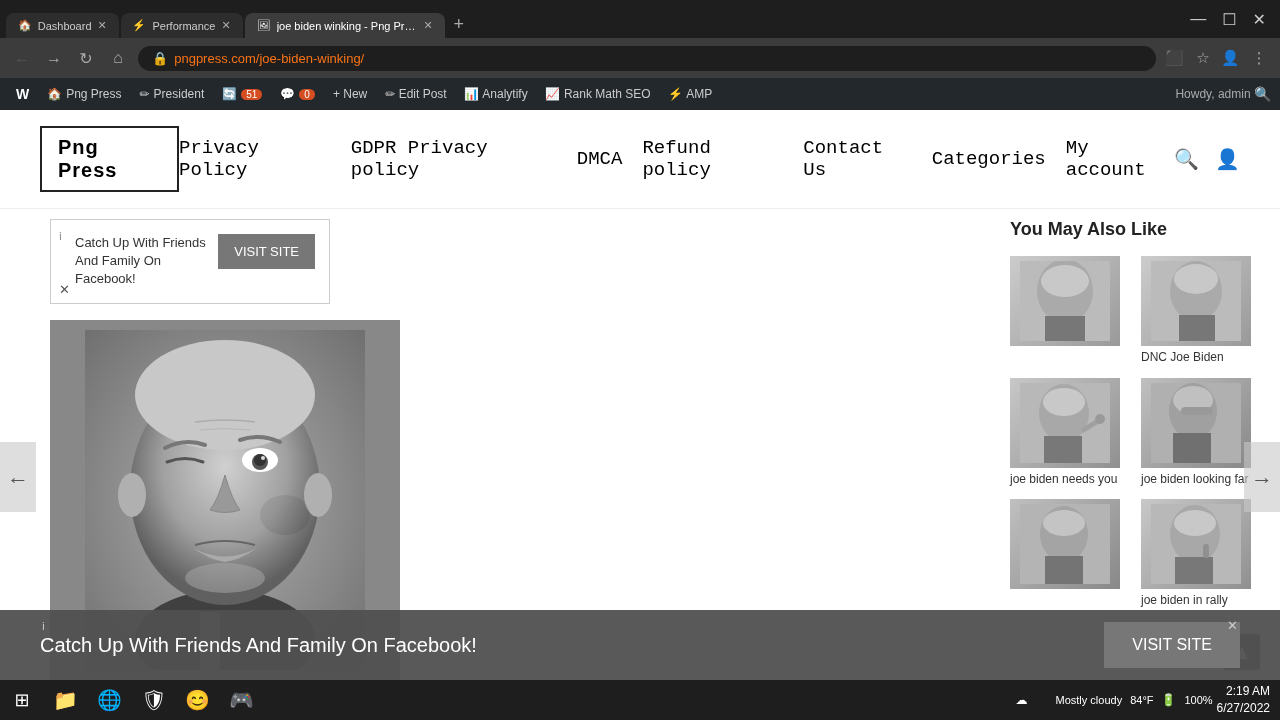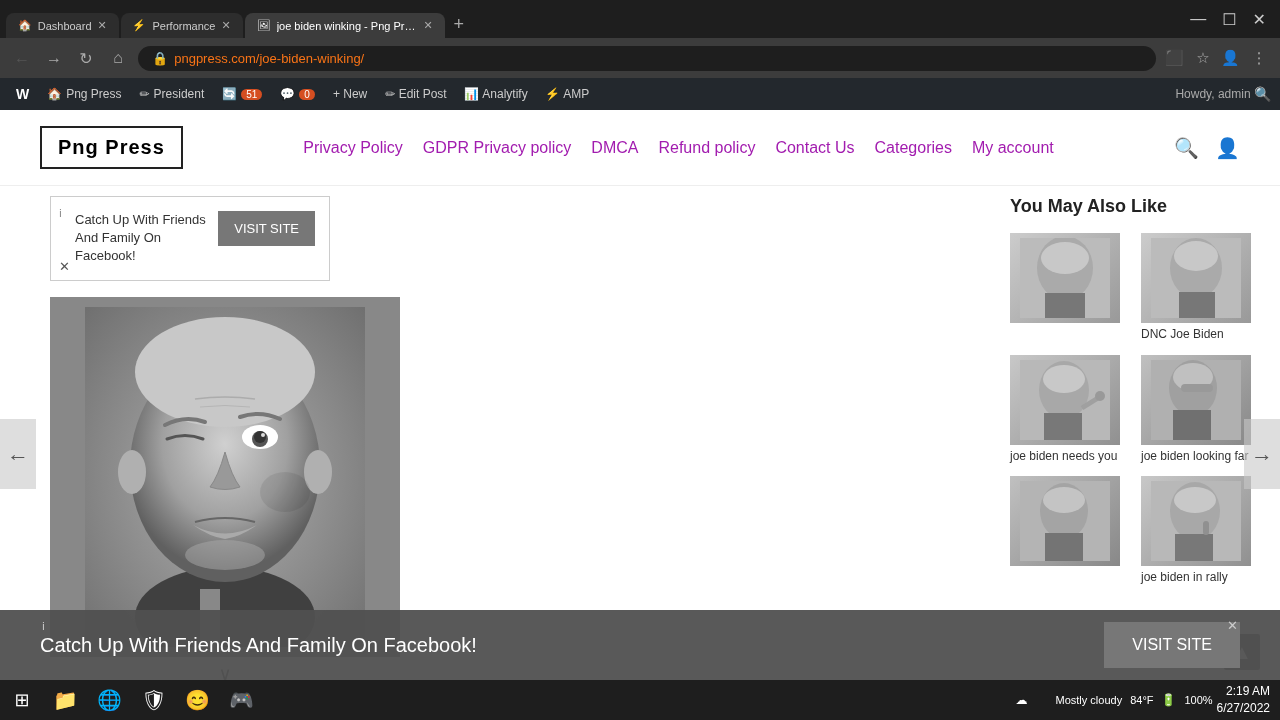--- a/index.html
+++ b/index.html
@@ -24,21 +24,21 @@
     
     .wp-admin-bar { background: #23282d; display: flex; align-items: center; height: 32px; padding: 0 8px; gap: 2px; }
     .wp-admin-item { color: #ccc; font-size: 12px; padding: 0 8px; height: 32px; display: flex; align-items: center; gap: 4px; cursor: pointer; white-space: nowrap; }
     .wp-admin-item .badge { background: #d54e21; color: #fff; border-radius: 10px; padding: 0 5px; font-size: 10px; }
     .wp-admin-right { margin-left: auto; color: #ccc; font-size: 12px; display: flex; align-items: center; gap: 4px; }
 
     
     .site-header { background: #fff; border-bottom: 1px solid #eee; padding: 16px 40px; display: flex; align-items: center; }
     .site-logo { border: 2px solid #222; padding: 8px 16px; font-size: 20px; font-weight: bold; letter-spacing: 1px; }
     .site-nav { display: flex; align-items: center; gap: 20px; margin: 0 auto; }
-    .nav-link { color: #a21caf; font-size: 16px; text-decoration: none; cursor: pointer; }
+    .nav-link { color: #000000; font-size: 19px; text-decoration: none; cursor: pointer; font-family: Liberation Mono, monospace; }
     .header-icons { display: flex; align-items: center; gap: 16px; }
     .header-icon { font-size: 20px; color: #333; cursor: pointer; }
     .left-nav-btn { position: absolute; left: 0; top: 50%; transform: translateY(-50%); width: 36px; height: 70px; background: rgba(200,200,200,0.6); display: flex; align-items: center; justify-content: center; cursor: pointer; font-size: 22px; color: #555; z-index: 10; }
     .right-nav-btn { position: absolute; right: 0; top: 50%; transform: translateY(-50%); width: 36px; height: 70px; background: rgba(200,200,200,0.6); display: flex; align-items: center; justify-content: center; cursor: pointer; font-size: 22px; color: #555; z-index: 10; }
 
     
     .ad-box { border: 1px solid #ccc; background: #fff; padding: 14px; display: flex; align-items: flex-start; gap: 10px; width: 280px; margin-bottom: 16px; position: relative; font-size: 13px; }
     .ad-box-close { position: absolute; bottom: 6px; left: 8px; font-size: 13px; color: #555; cursor: pointer; }
     .ad-info { position: absolute; top: 8px; left: 8px; font-size: 11px; color: #888; }
     .ad-text { flex: 1; line-height: 1.4; color: #333; }
@@ -154,20 +154,23 @@
     <span class="badge">0</span>
   </div>
   <div class="wp-admin-item">
     <span>+ New</span>
   </div>
   <div class="wp-admin-item">
     <span>✏ Edit Post</span>
   </div>
   <div class="wp-admin-item">
     <span>📊 Analytify</span>
+  </div>
+  <div class="wp-admin-item">
+    <span>📈 Rank Math SEO</span>
   </div>
   <div class="wp-admin-item">
     <span>⚡ AMP</span>
   </div>
   <div class="wp-admin-right">
     <span style="color:#aaa;font-size:12px;">Howdy, admin</span>
     <span style="color:#aaa;font-size:14px;">🔍</span>
   </div>
 </div>
 

